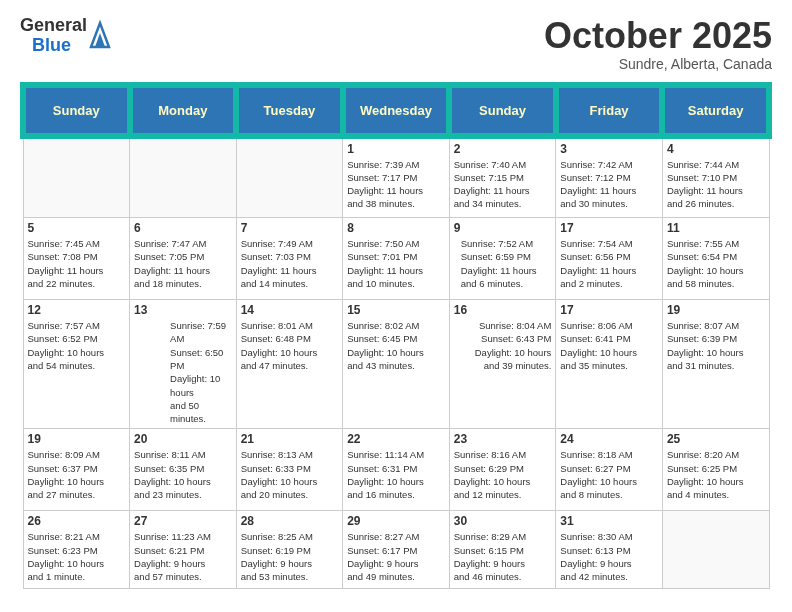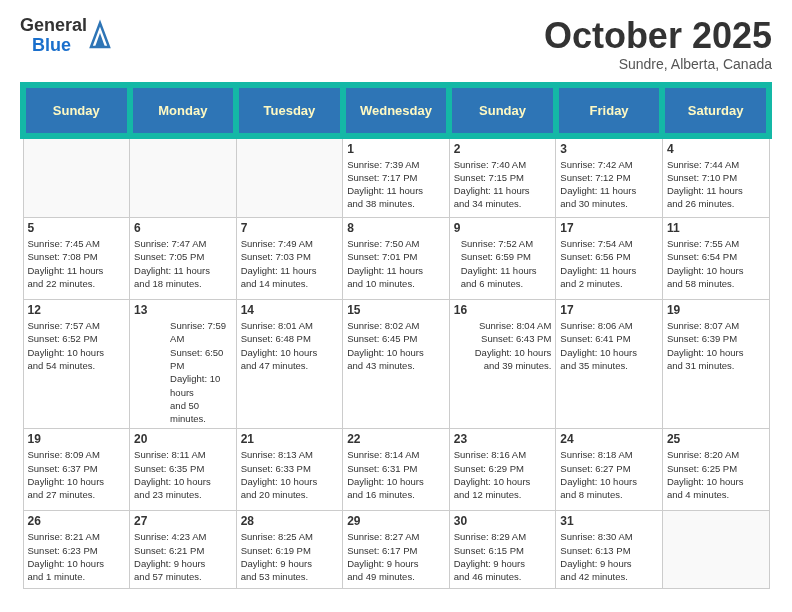--- a/index.html
+++ b/index.html
@@ -289,21 +289,21 @@
           </td>
           <td>
             <span class="day-num">21</span>
             <div class="day-info" style="white-space: pre-line;">Sunrise: 8:13 AM
 Sunset: 6:33 PM
 Daylight: 10 hours
 and 20 minutes.</div>
           </td>
           <td>
             <span class="day-num">22</span>
-            <div class="day-info" style="white-space: pre-line;">Sunrise: 8:14 AM
+            <div class="day-info" style="white-space: pre-line;">Sunrise: 11:14 AM
 Sunset: 6:31 PM
 Daylight: 10 hours
 and 16 minutes.</div>
           </td>
           <td>
             <span class="day-num">23</span>
             <div class="day-info" style="white-space: pre-line;">Sunrise: 8:16 AM
 Sunset: 6:29 PM
 Daylight: 10 hours
 and 12 minutes.</div>
@@ -326,21 +326,21 @@
         <tr class="last-row">
           <td>
             <span class="day-num">26</span>
             <div class="day-info" style="white-space: pre-line;">Sunrise: 8:21 AM
 Sunset: 6:23 PM
 Daylight: 10 hours
 and 1 minute.</div>
           </td>
           <td>
             <span class="day-num">27</span>
-            <div class="day-info" style="white-space: pre-line;">Sunrise: 4:23 AM
+            <div class="day-info" style="white-space: pre-line;">Sunrise: 11:23 AM
 Sunset: 6:21 PM
 Daylight: 9 hours
 and 57 minutes.</div>
           </td>
           <td>
             <span class="day-num">28</span>
             <div class="day-info" style="white-space: pre-line;">Sunrise: 8:25 AM
 Sunset: 6:19 PM
 Daylight: 9 hours
 and 53 minutes.</div>

